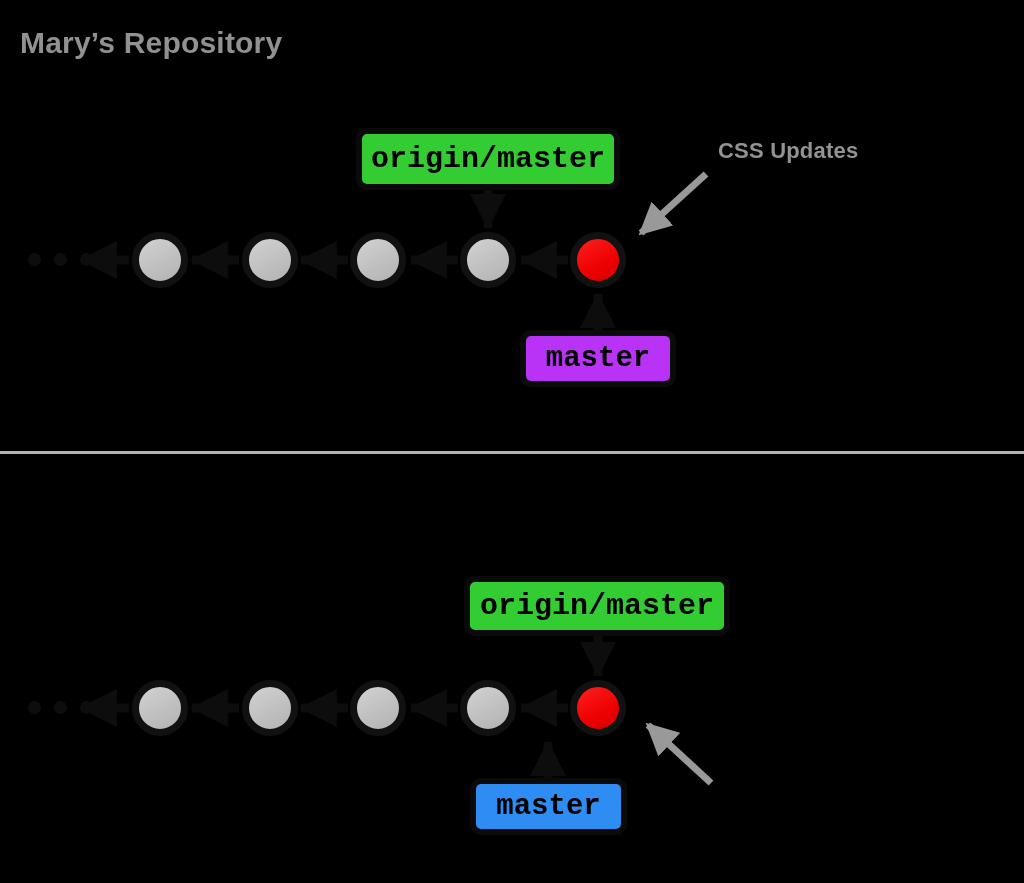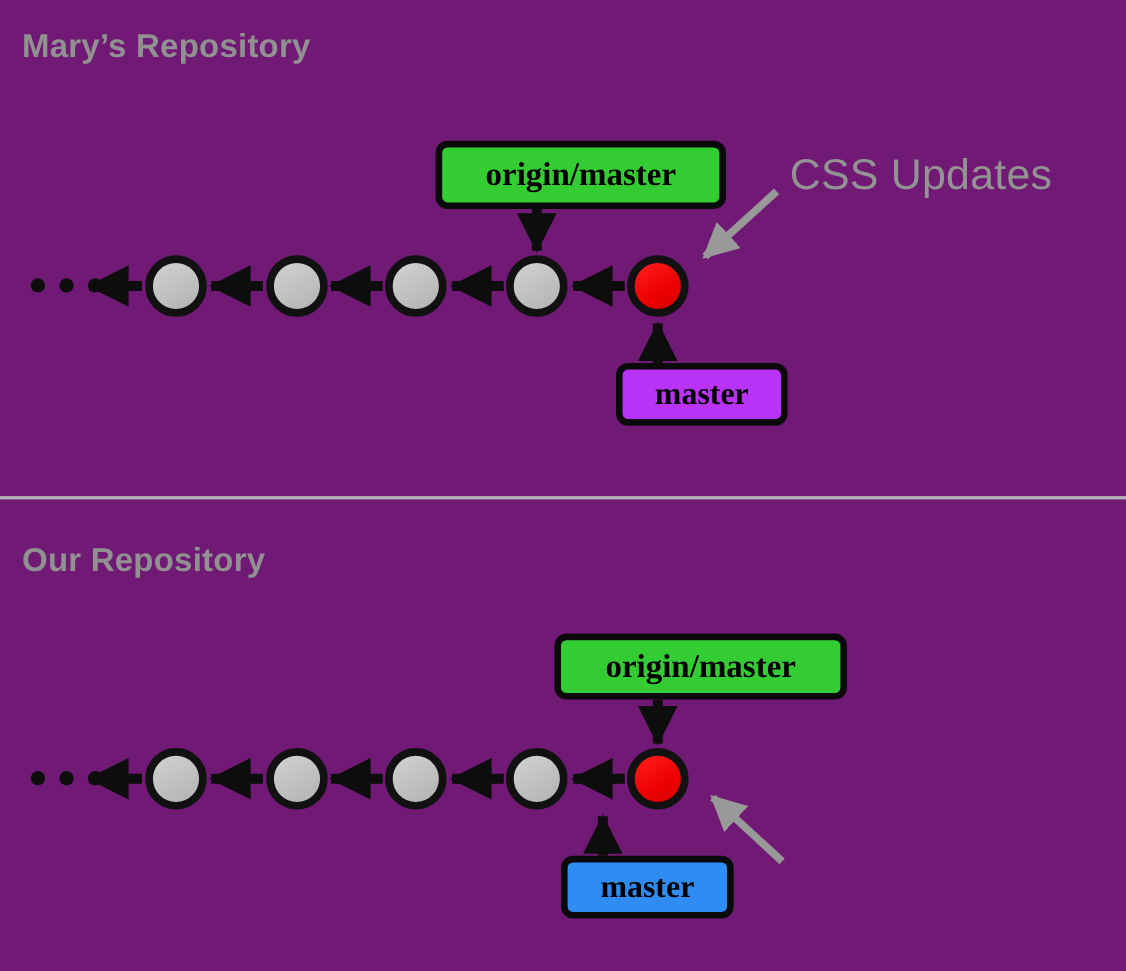--- a/index.html
+++ b/index.html
@@ -11,21 +11,21 @@
     width: 1024px;
     height: 883px;
     font-family: "Liberation Sans", sans-serif;
     overflow: hidden;
     position: relative;
   }
   #stage {
     position: relative;
     width: 1024px;
     height: 883px;
-    background: #701a75;
+    background: #000000;
   }
   .panel {
     position: absolute;
     left: 0;
     width: 1024px;
   }
   #panel-mary  { top: 0px;   height: 452px; }
   #panel-ours  { top: 453px; height: 430px; }
 
   .panel-title {
@@ -34,22 +34,22 @@
     font-weight: bold;
     font-size: 30px;
     letter-spacing: 0.2px;
     color: #919191;
     white-space: nowrap;
     user-select: none;
   }
   .annotation-label {
     position: absolute;
     font-family: "Liberation Sans", sans-serif;
-    font-weight: normal;
-    font-size: 39px;
+    font-weight: bold;
+    font-size: 22px;
     letter-spacing: 0.2px;
     color: #939393;
     white-space: nowrap;
     user-select: none;
   }
 
   .divider {
     position: absolute;
     left: 0;
     width: 1024px;
@@ -75,26 +75,25 @@
 
   
   .ref-box {
     position: absolute;
     box-sizing: border-box;
     border: 6px solid #0a0a0a;
     border-radius: 11px;
     display: flex;
     align-items: center;
     justify-content: center;
-    font-family: Liberation Serif, serif;
+    font-family: Liberation Mono, monospace;
     font-weight: bold;
     color: #000000;
     white-space: nowrap;
     user-select: none;
-    margin-left: 40px;
   }
   .ref-box.green  { background: #33cc33; }
   .ref-box.purple { background: #b833f5; }
   .ref-box.blue   { background: #2f8cf2; }
 
   
   .dots {
     position: absolute;
     display: flex;
     align-items: center;
@@ -169,21 +168,20 @@
       <span>master</span>
     </div>
 
     <div class="annotation-label" style="left:718px; top:138px;">CSS Updates</div>
   </div>
 
   <div class="divider" style="top:451px;"></div>
 
   <div class="panel" id="panel-ours">
 
-    <div class="panel-title" style="left:20px; top:40px;">Our Repository</div>
 
     <svg class="edges" width="1024" height="430">
       <defs>
         <marker id="ah-left-2" viewBox="0 0 10 10" refX="9.5" refY="5" markerWidth="4.2" markerHeight="4.2" orient="auto-start-reverse">
           <path d="M 0 0 L 10 5 L 0 10 z" fill="#0d0d0d"></path>
         </marker>
         <marker id="ah-down-2" viewBox="0 0 10 10" refX="9.5" refY="5" markerWidth="4.0" markerHeight="4.0" orient="auto-start-reverse">
           <path d="M 0 0 L 10 5 L 0 10 z" fill="#0d0d0d"></path>
         </marker>
         <marker id="ah-gray-2" viewBox="0 0 10 10" refX="9" refY="5" markerWidth="4.6" markerHeight="4.6" orient="auto-start-reverse">

